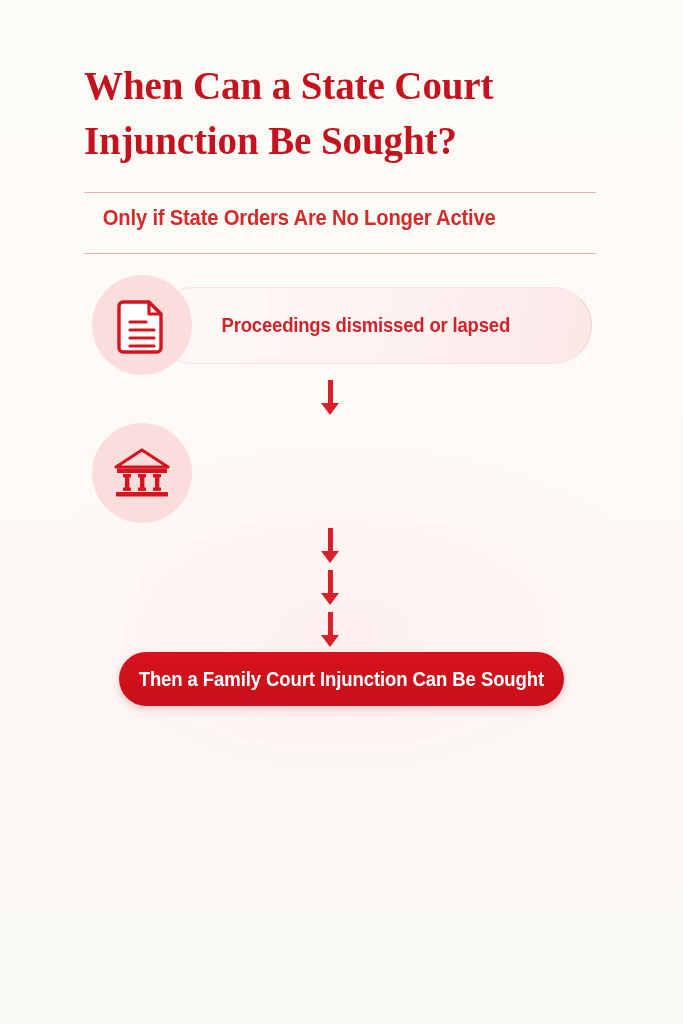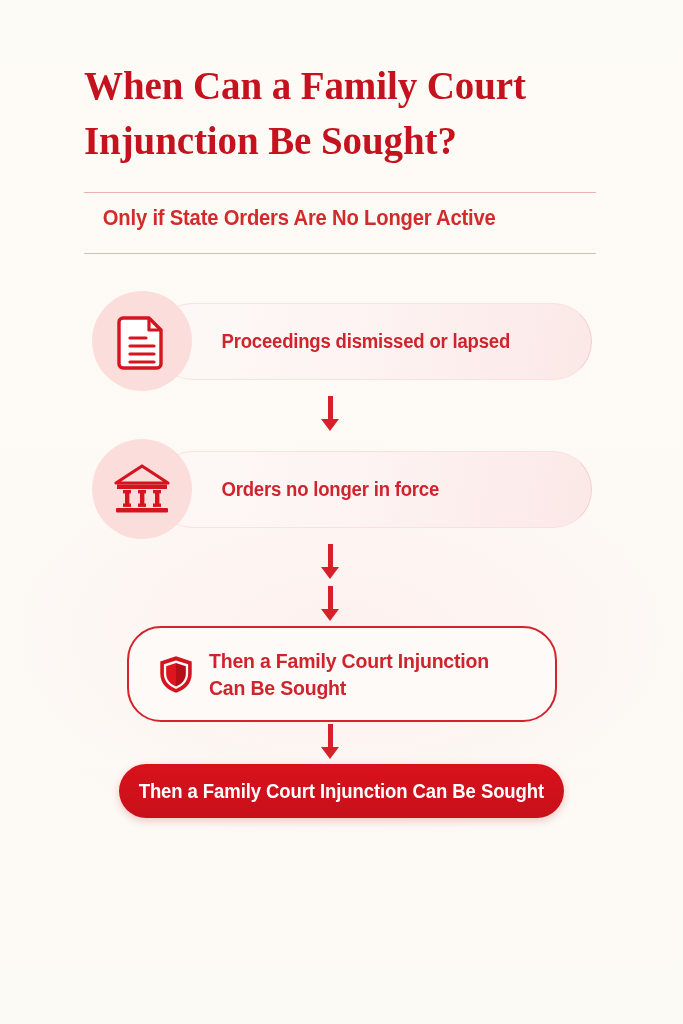--- a/index.html
+++ b/index.html
@@ -58,21 +58,21 @@
     padding: 13px 0 0 20px;
     letter-spacing: -0.2px;
     transform: scaleX(0.94);
     transform-origin: left center;
   }
 
   
   .flow {
     position: absolute;
     left: 0;
-    top: 288px;
+    top: 272px;
     width: 683px;
   }
 
   .row {
     position: relative;
     height: 106px;
     margin: 0 auto;
     width: 500px;
   }
 
@@ -205,21 +205,21 @@
   }
 
   svg { display: block; }
 </style>
 </head>
 <body>
 
 <div class="poster">
 
   <div class="header">
-    <h1 class="title">When Can a  Family Court
+    <h1 class="title">When Can a  State Court
 Injunction Be Sought?</h1>
     <div class="rule rule-top"></div>
     <p class="subtitle">Only if State Orders Are No Longer Active</p>
     <div class="rule rule-bottom"></div>
   </div>
 
   <div class="flow">
 
     <div class="row">
       <div class="icon-circle">
@@ -256,57 +256,33 @@
             <rect x="14" y="32" width="4.4" height="11" fill="#d4141e"></rect>
             <rect x="29" y="32" width="4.4" height="11" fill="#d4141e"></rect>
             <rect x="44" y="32" width="4.4" height="11" fill="#d4141e"></rect>
             <rect x="12" y="42.5" width="8" height="3.4" fill="#d4141e"></rect>
             <rect x="27" y="42.5" width="8" height="3.4" fill="#d4141e"></rect>
             <rect x="42" y="42.5" width="8" height="3.4" fill="#d4141e"></rect>
             <rect x="5" y="47" width="52" height="4.6" rx="1" fill="#d4141e"></rect>
           </svg>
         </span>
       </div>
-      <div class="card">
-        <span class="card-label">Orders no longer in force</span>
-      </div>
-    </div>
-
-    <div class="connector">
-      <div class="dots"></div>
-      <div class="arrow"></div>
-    </div>
-
-
-    <div class="connector">
-      <div class="dots"></div>
-      <div class="arrow"></div>
-    </div>
-
-    <div class="row-outline">
-      <div class="card-outline">
-        <span class="shield-small">
-          <svg width="38" height="41" viewBox="0 0 58 62" aria-hidden="true">
-            <defs>
-              <linearGradient id="shieldGrad2" x1="0" y1="0" x2="1" y2="0">
-                <stop offset="0%" stop-color="#e01420"></stop>
-                <stop offset="50%" stop-color="#e01420"></stop>
-                <stop offset="50%" stop-color="#b50e18"></stop>
-                <stop offset="100%" stop-color="#b50e18"></stop>
-              </linearGradient>
-            </defs>
-            <path d="M29 3 L53 11 V30 C53 45 42 55 29 59 C16 55 5 45 5 30 V11 Z" fill="#d4141e"></path>
-            <path d="M29 9.5 L47.5 15.5 V30 C47.5 41.5 39 49.5 29 53 C19 49.5 10.5 41.5 10.5 30 V15.5 Z" fill="#fdfaf8"></path>
-            <path d="M29 13.5 L44 18.5 V30 C44 39.5 37 46.3 29 49.4 C21 46.3 14 39.5 14 30 V18.5 Z" fill="url(#shieldGrad2)"></path>
-          </svg>
-        </span>
-        <span class="outline-label">Then a Family Court Injunction
-Can Be Sought</span>
-      </div>
-    </div>
+    </div>
+
+    <div class="connector">
+      <div class="dots"></div>
+      <div class="arrow"></div>
+    </div>
+
+
+    <div class="connector">
+      <div class="dots"></div>
+      <div class="arrow"></div>
+    </div>
+
 
     <div class="connector">
       <div class="dots"></div>
       <div class="arrow"></div>
     </div>
 
     <div class="cta-wrap">
       <div class="cta">
         <span class="cta-label">Then a Family Court Injunction Can Be Sought</span>
       </div>

